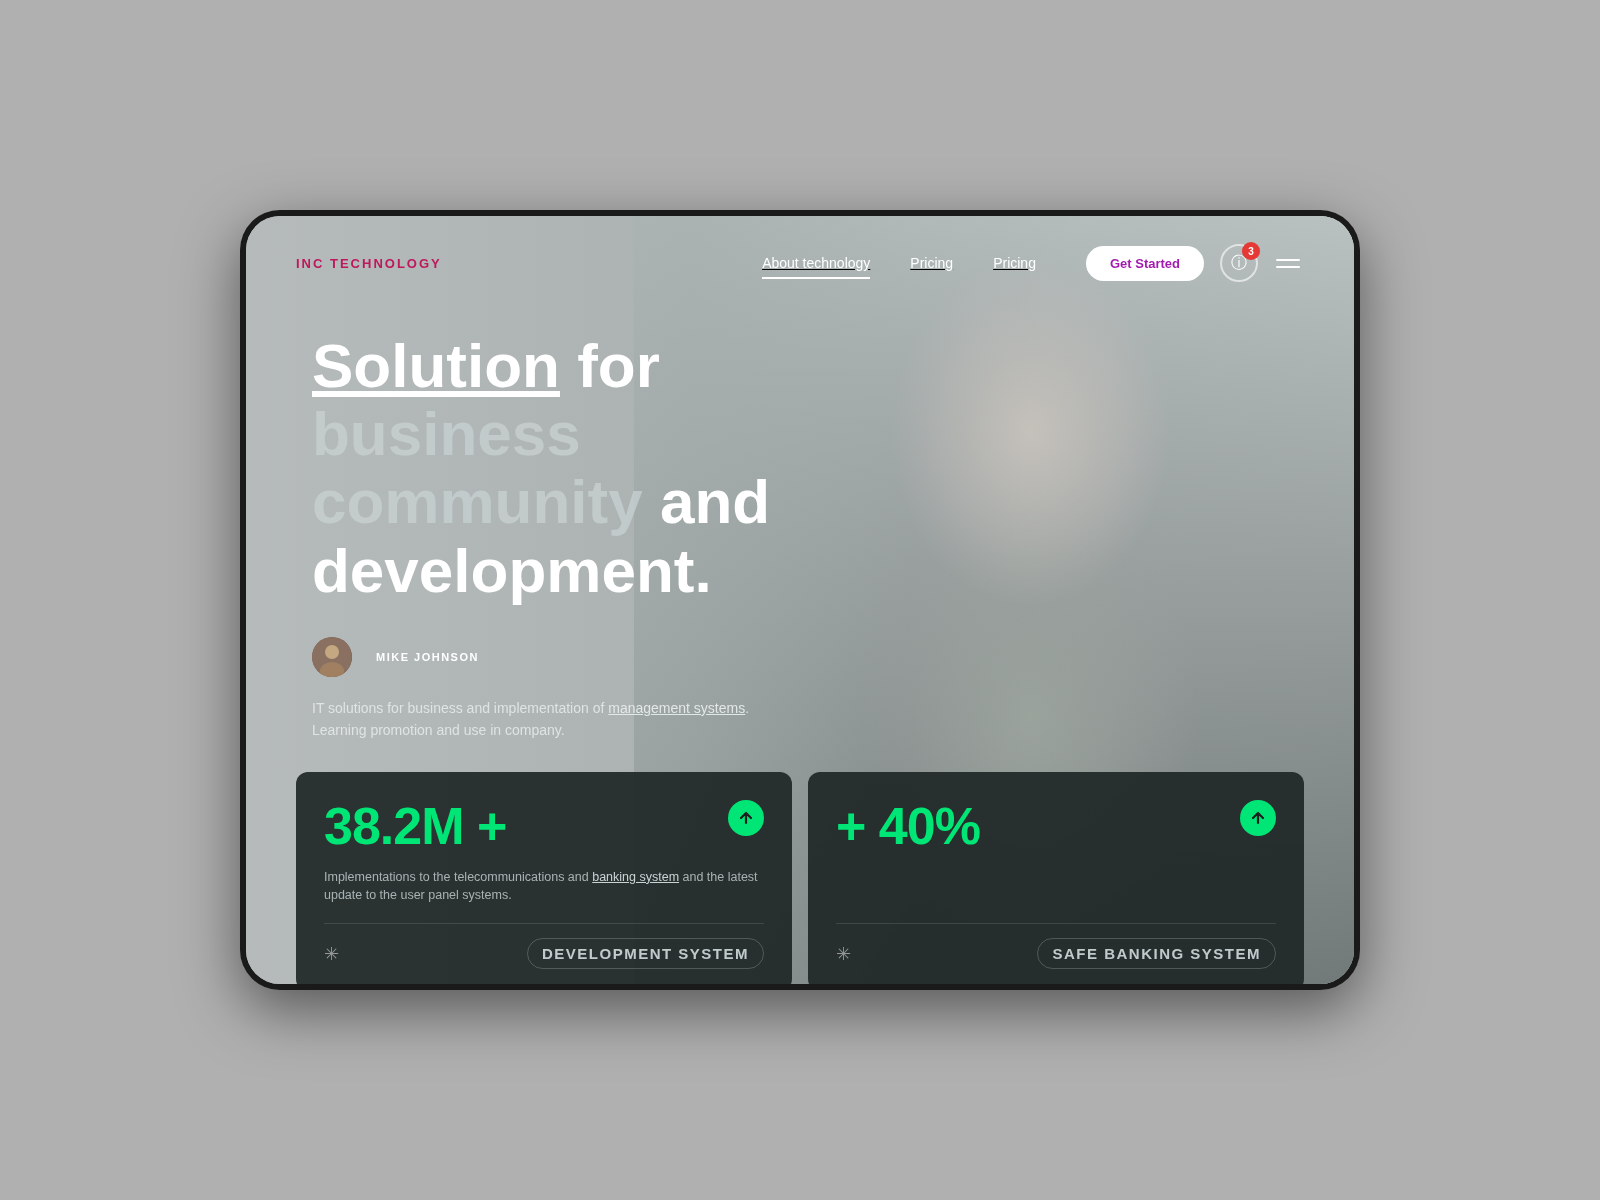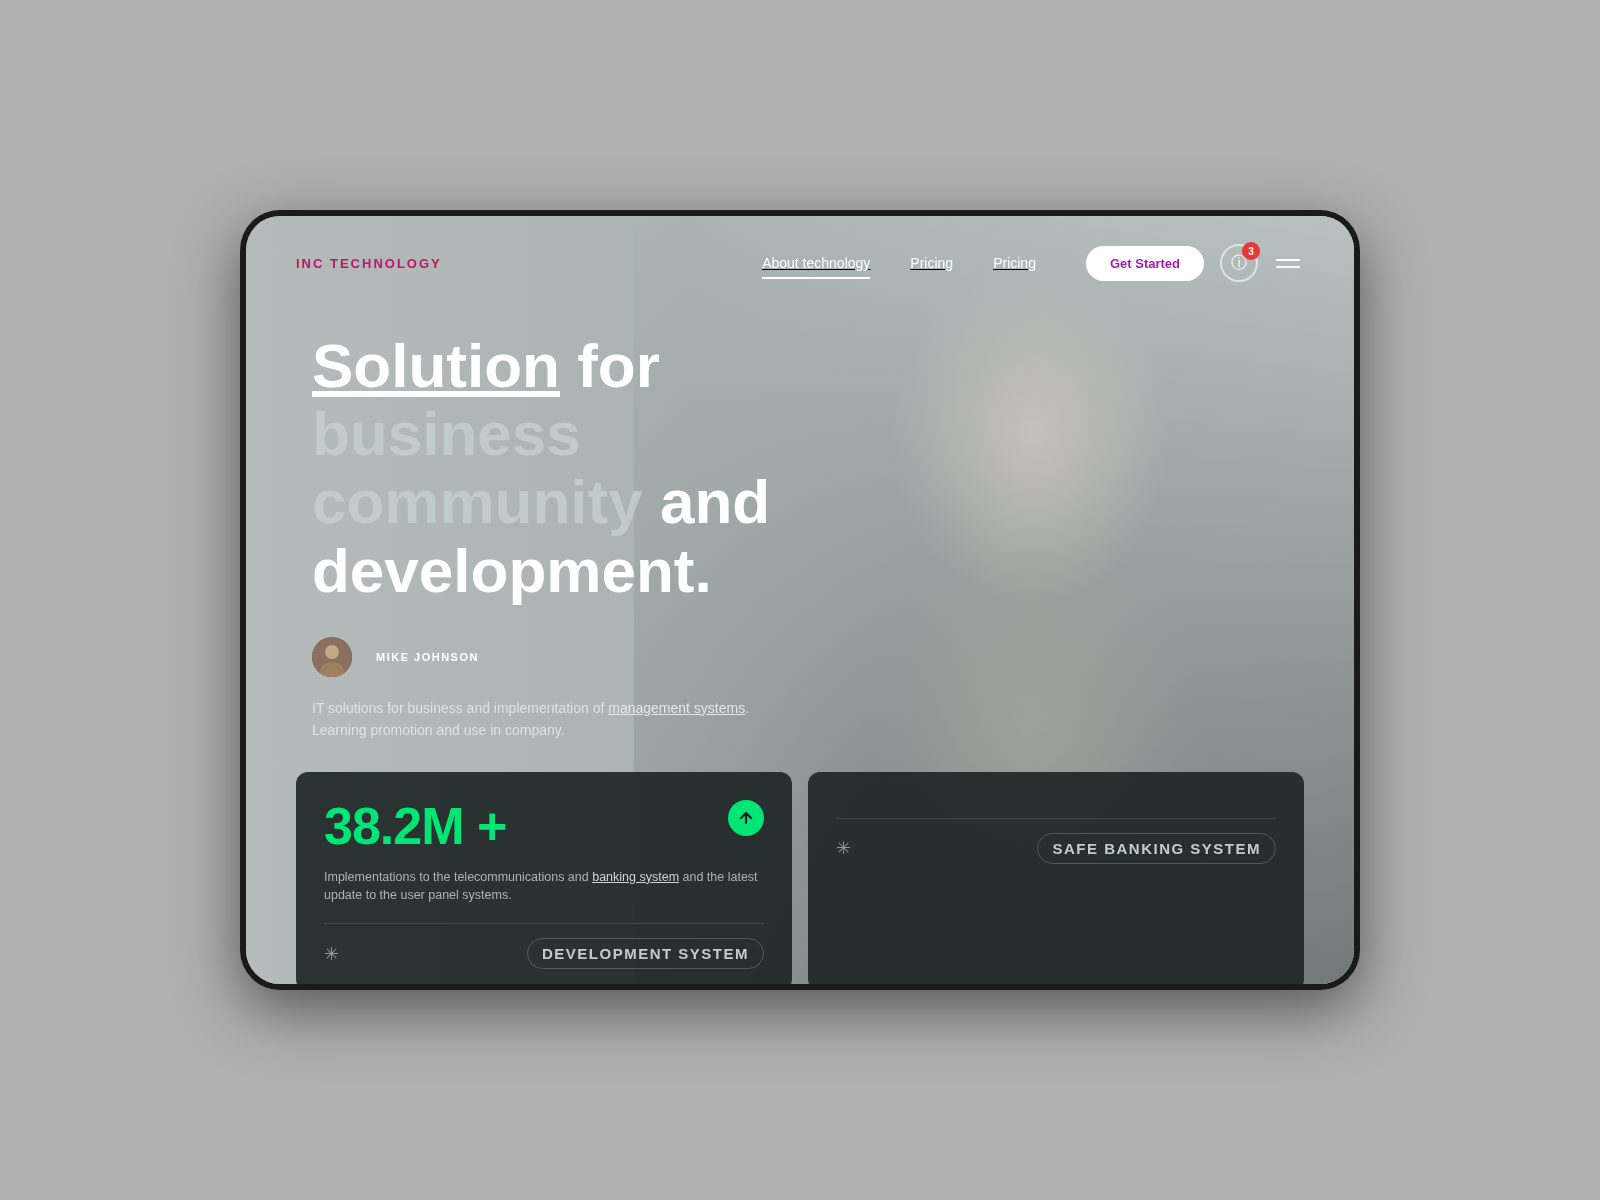--- a/index.html
+++ b/index.html
@@ -403,20 +403,28 @@
         <div class="stat-description">
           <span>Implementations to the telecommunications and </span><span class="link">banking system</span><span> and the latest update to the user panel systems.</span>
         </div>
         <div class="stat-card-footer">
           <span class="stat-asterisk">✳</span>
           <span class="stat-label">DEVELOPMENT SYSTEM</span>
         </div>
       </div>
 
       <div class="stat-card">
+        <div class="stat-card-header">
+          <div class="stat-number">+ 40%</div>
+          <div class="stat-arrow-btn">
+            <svg viewBox="0 0 18 18" fill="none" xmlns="http://www.w3.org/2000/svg">
+              <path d="M9 14V4M9 4L4 9M9 4L14 9" stroke="#1a2020" stroke-width="2.2" stroke-linecap="round" stroke-linejoin="round"></path>
+            </svg>
+          </div>
+        </div>
         <div class="stat-card-footer">
           <span class="stat-asterisk">✳</span>
           <span class="stat-label">SAFE BANKING SYSTEM</span>
         </div>
       </div>
 
     </div>
   </div>
 </div>
 

